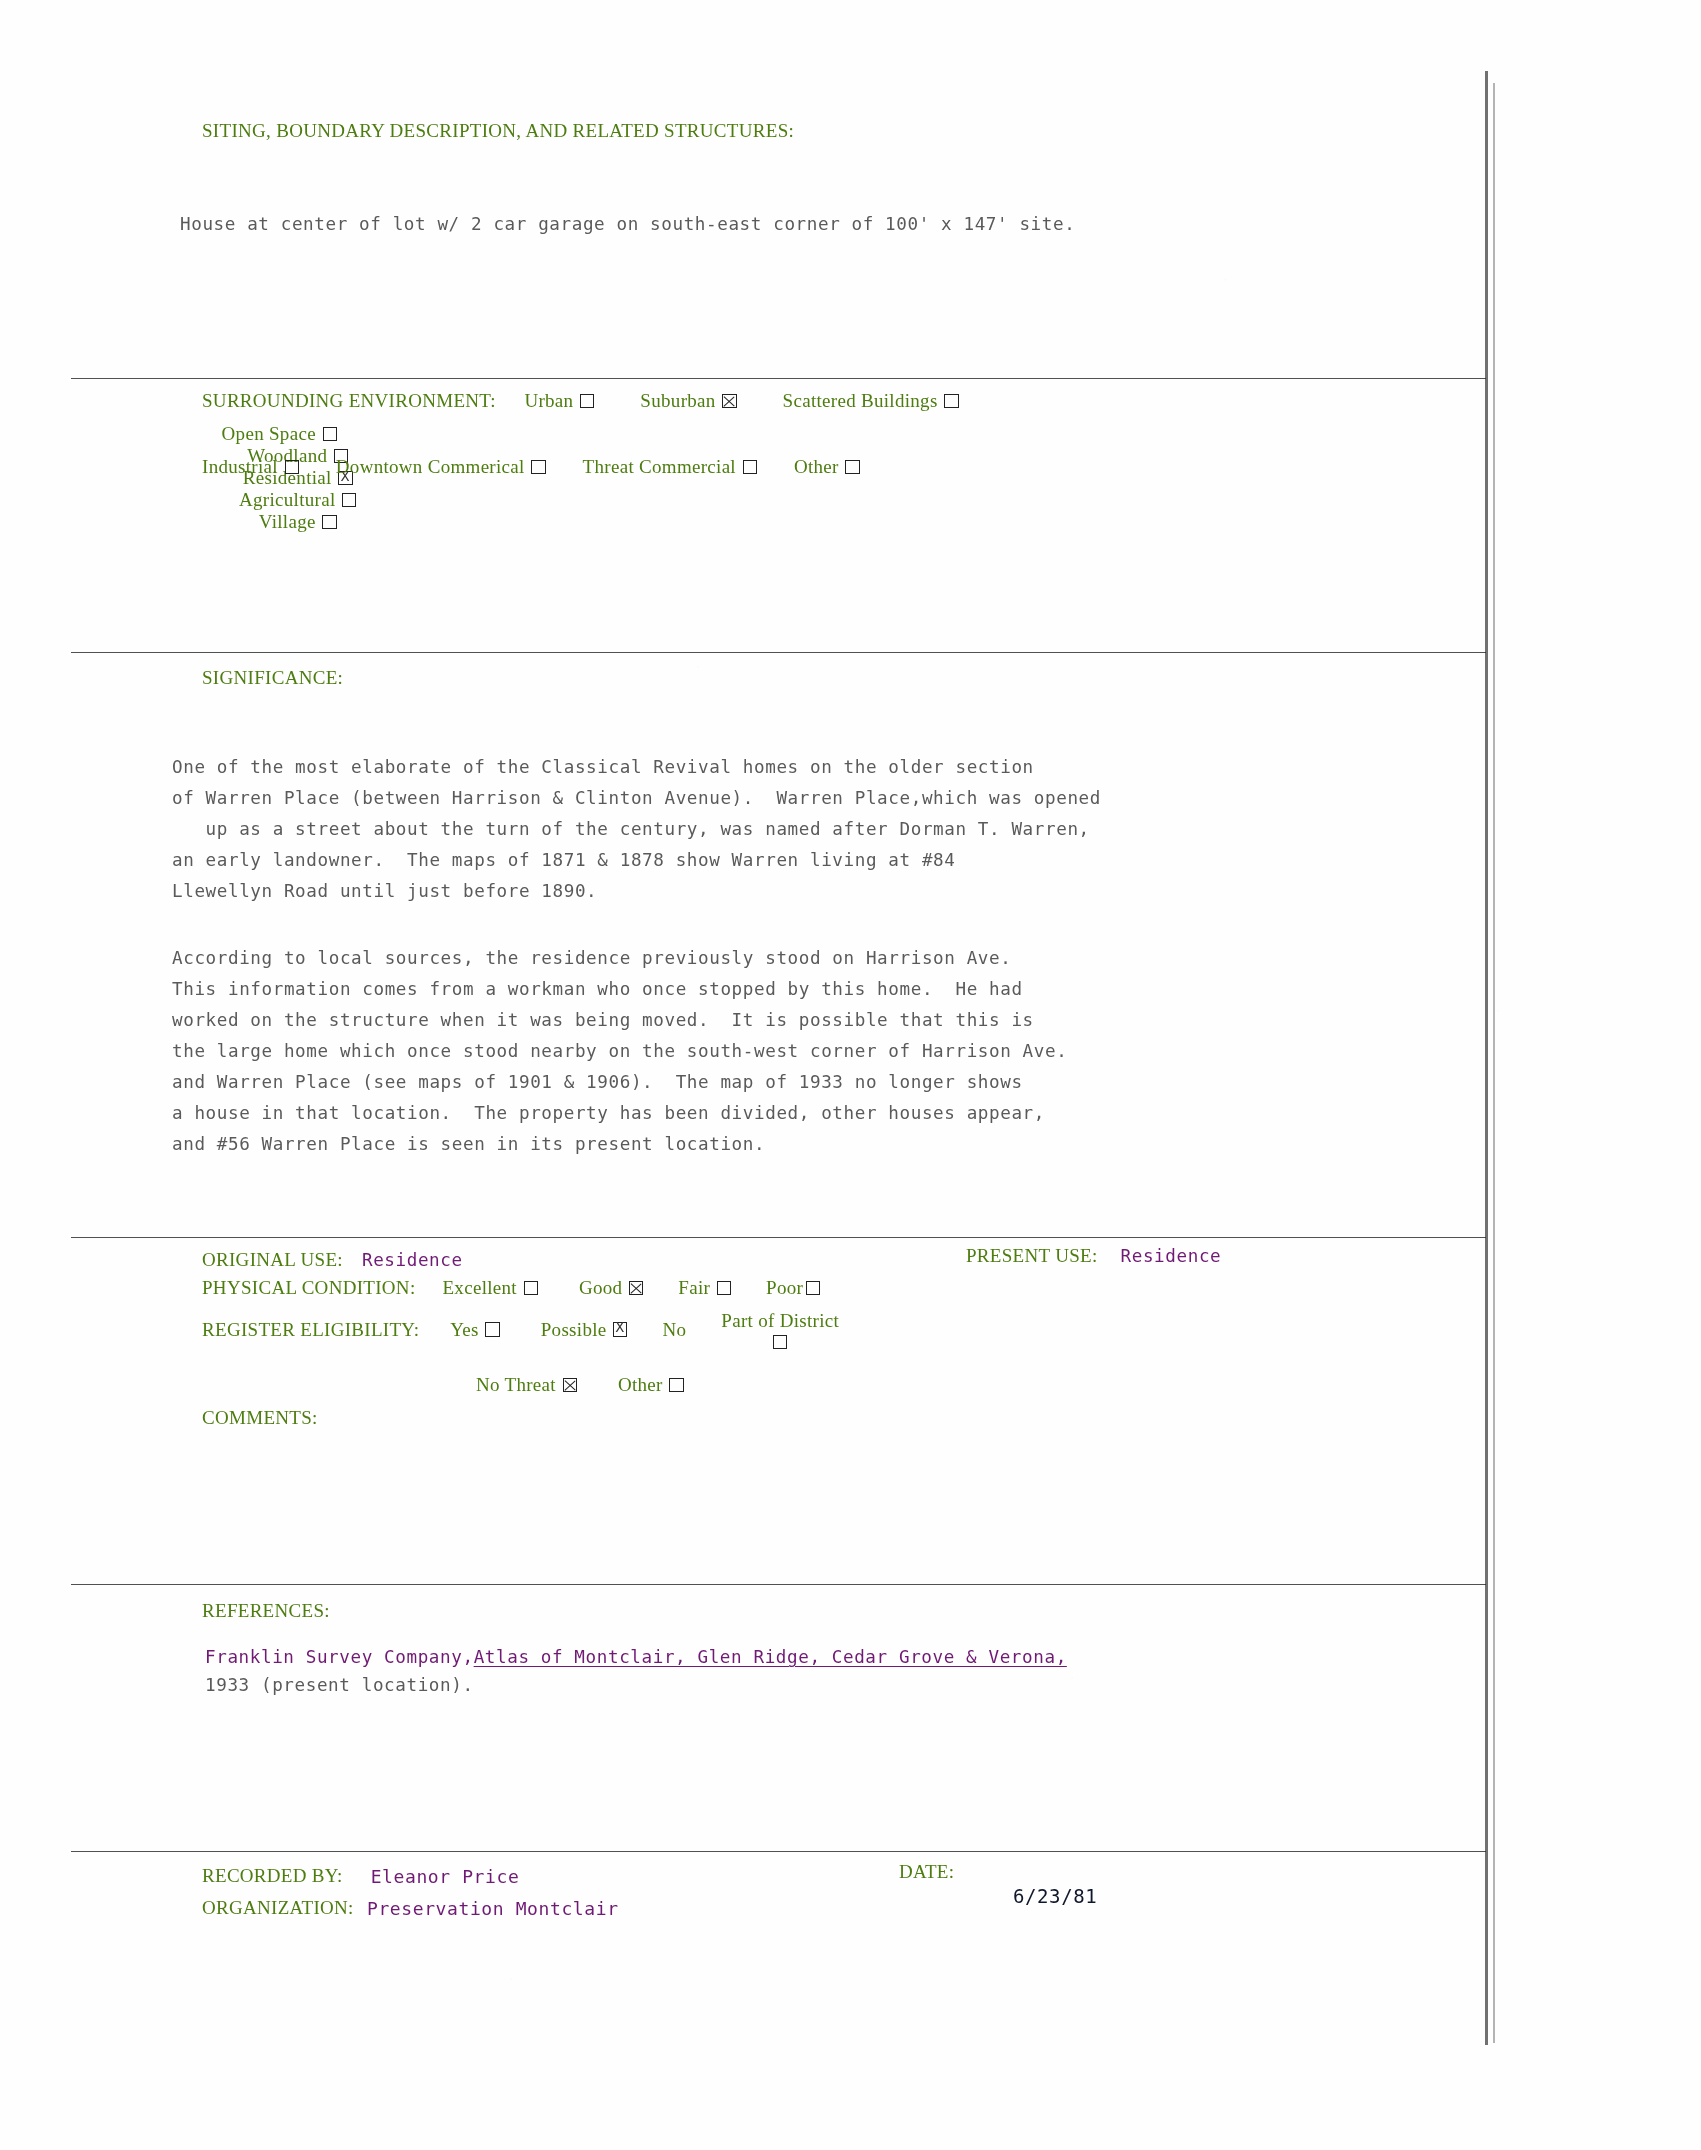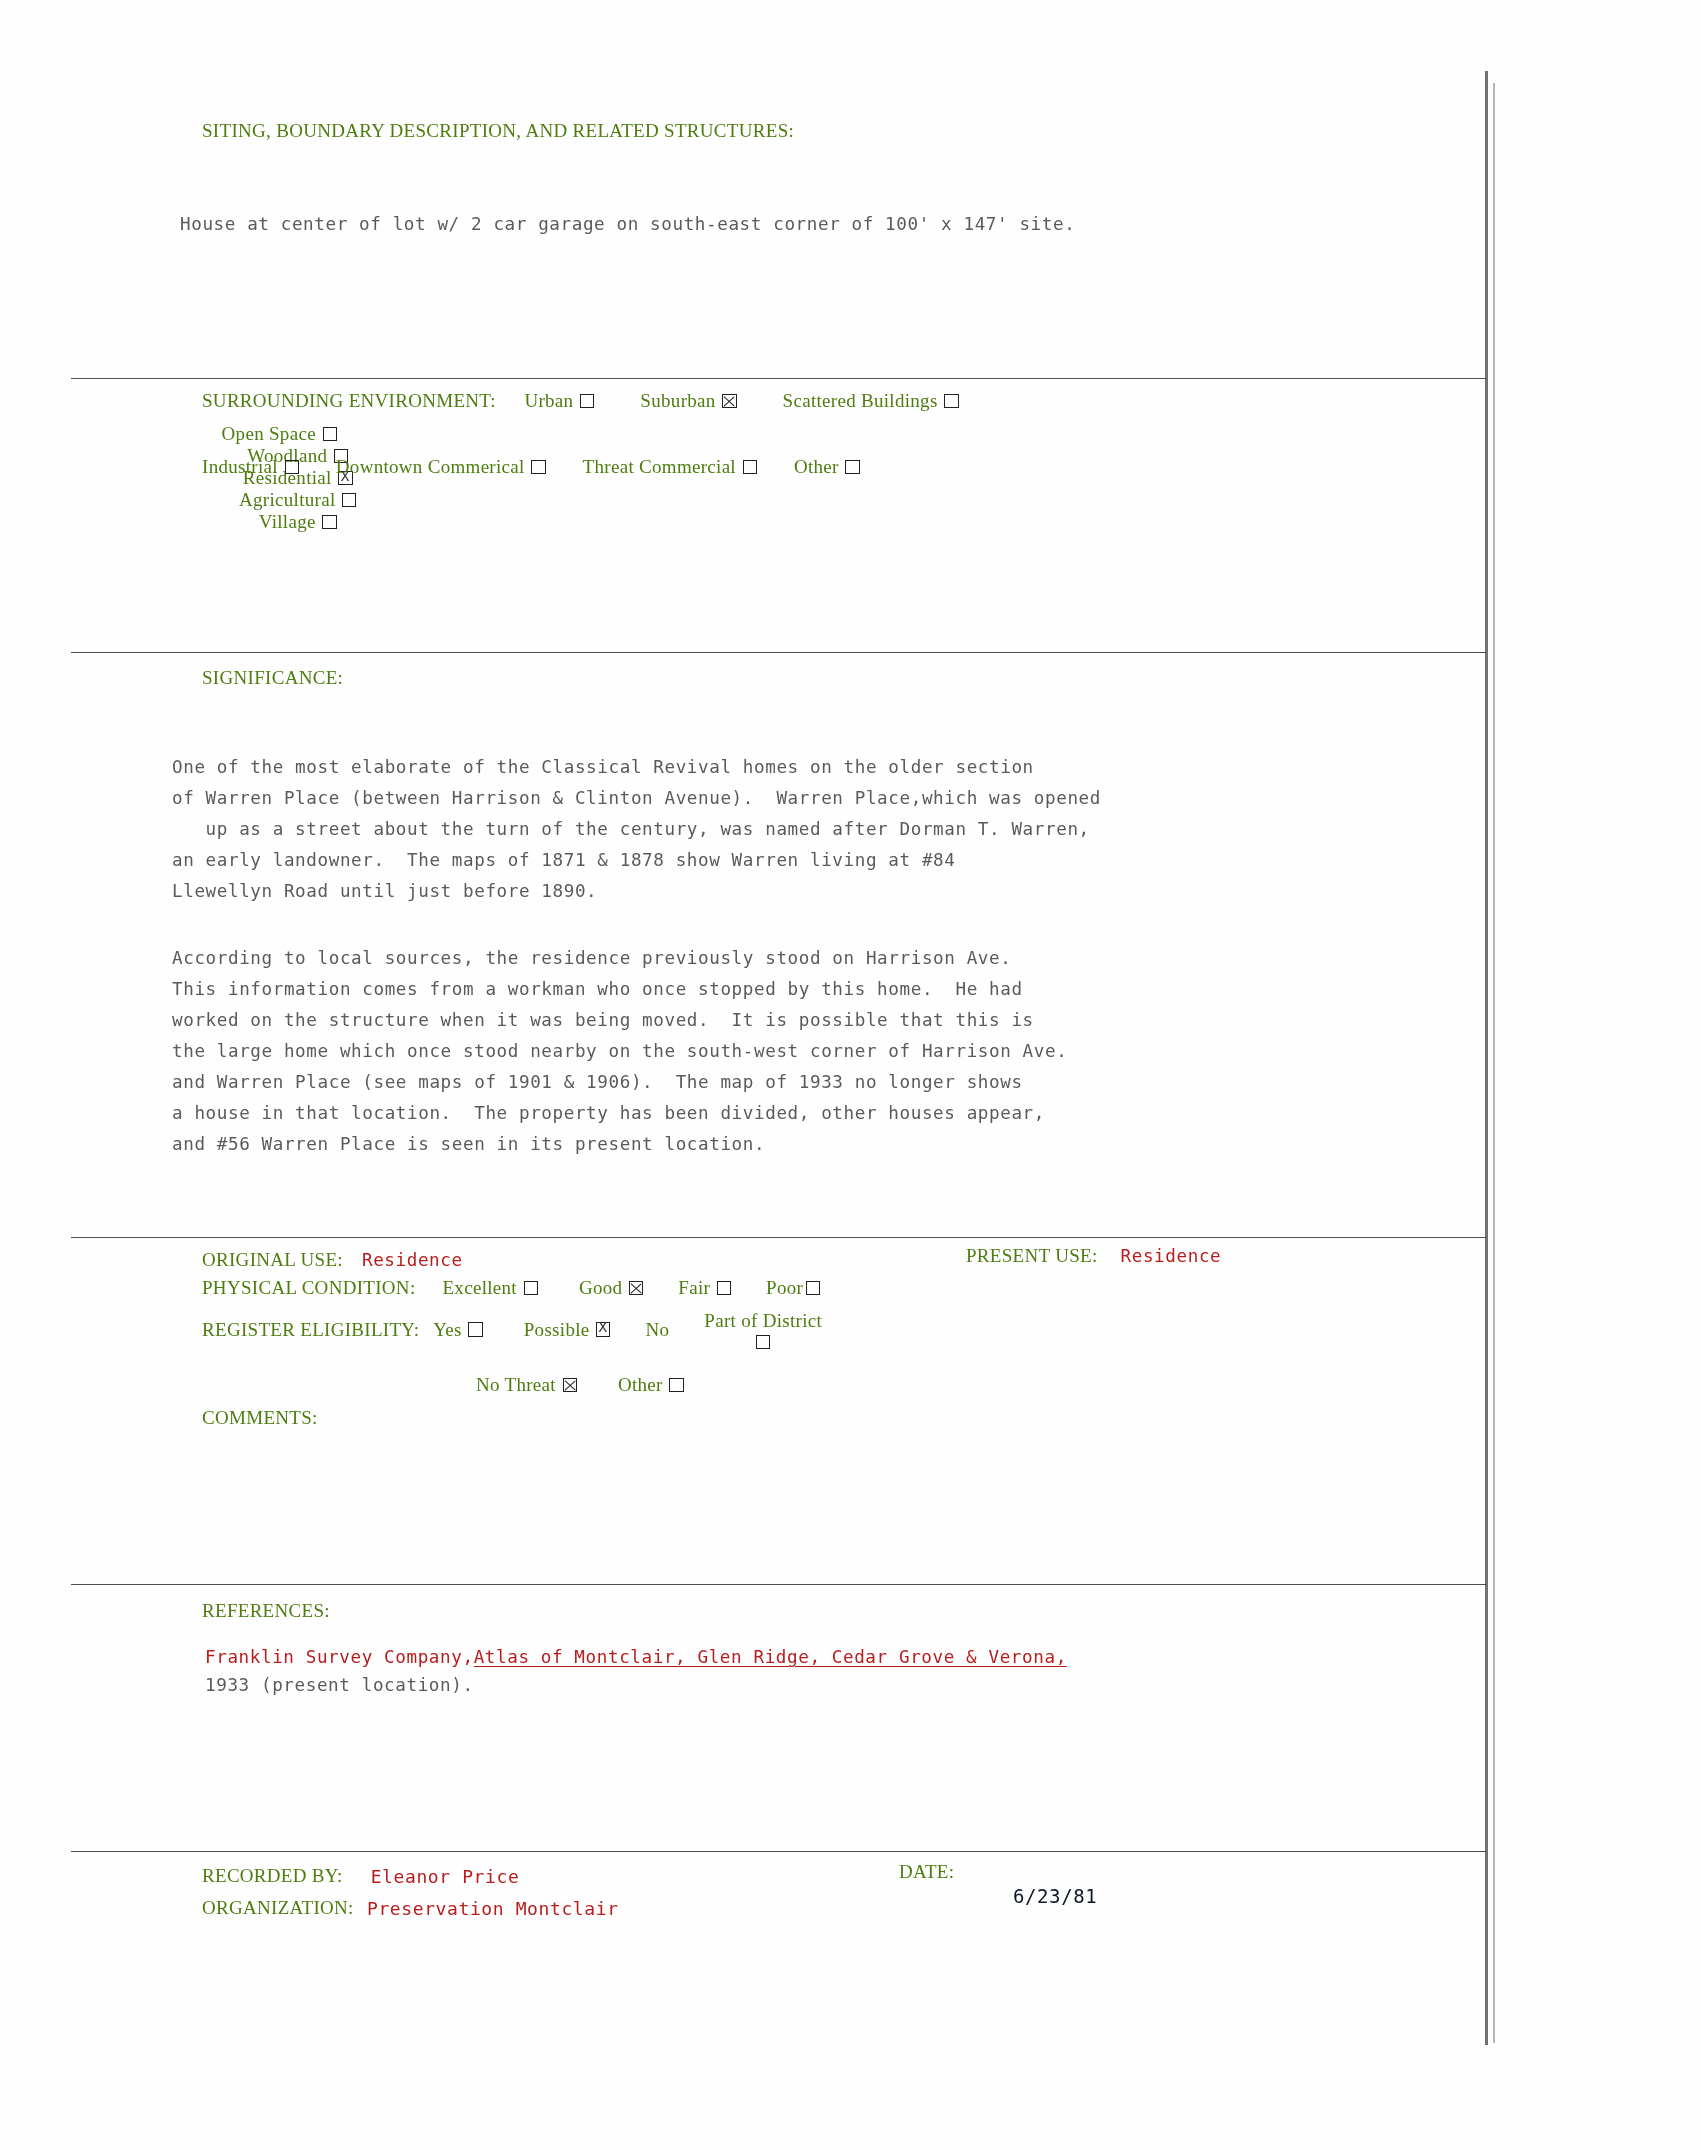--- a/index.html
+++ b/index.html
@@ -57,21 +57,21 @@
   .hrule {
     position: absolute;
     height: 1px;
     background: #2a2a2a;
     opacity: .82;
   }
 
   
   .typed {
     font-family: "DejaVu Sans Mono", monospace;
-    color: #b91c1c;
+    color: #701a75;
     letter-spacing: 0.6px;
   }
 
   .lbl-caps {
     font-family: "Liberation Serif", serif;
     font-size: 19px;
     letter-spacing: 0.3px;
     color: #4d7c0f;
     white-space: nowrap;
   }
@@ -262,21 +262,21 @@
       <span class="box"></span>
     </span>
     <span class="opt" style="margin-left:35px; gap:2.9px;">
       <span class="lbl-caps">Poor</span>
       <span class="box"></span>
     </span>
   </div>
 
   <div class="row" style="left:202px; top:1310px;">
     <span class="lbl-caps">REGISTER ELIGIBILITY:</span>
-    <span class="opt" style="margin-left:14px;">
+    <span class="opt" style="margin-left:31px;">
       <span class="lbl-caps">Yes</span>
       <span class="box"></span>
     </span>
     <span class="opt" style="margin-left:41px;">
       <span class="lbl-caps">Possible</span>
       <span class="box xl"></span>
     </span>
     <span class="opt" style="margin-left:35px;">
       <span class="lbl-caps">No</span>
     </span>

